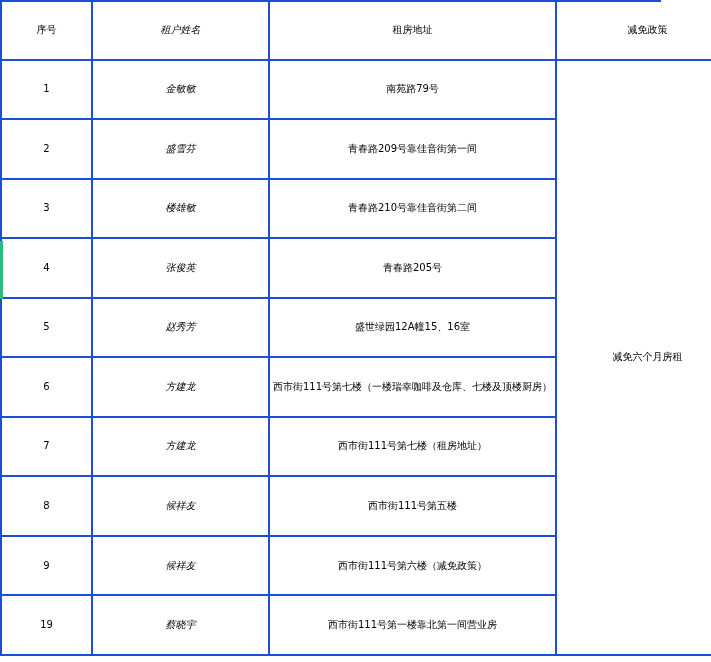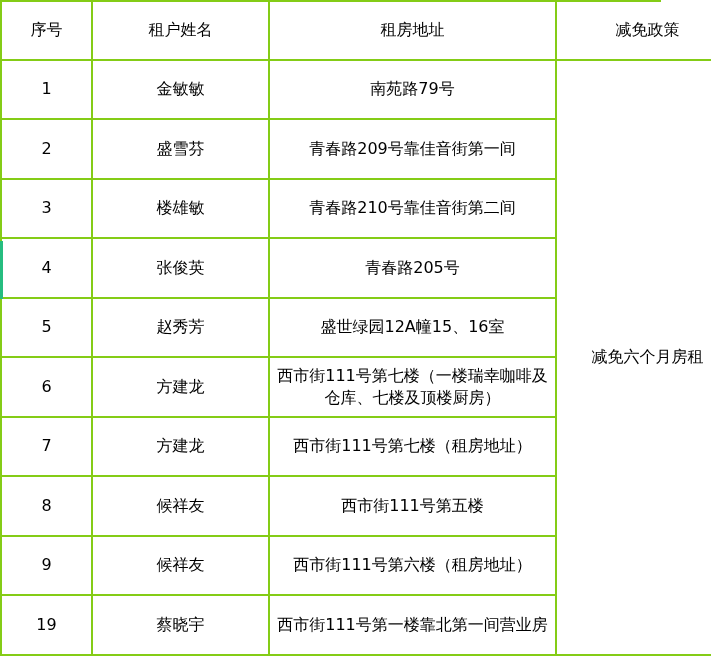--- a/index.html
+++ b/index.html
@@ -16,33 +16,33 @@
     font-family: "DejaVu Sans", "Liberation Sans", sans-serif;
     color: #000000;
   }
   table.rent-table {
     border-collapse: collapse;
     table-layout: fixed;
     width: 714px;   
     height: 656px;
   }
   table.rent-table td, table.rent-table th {
-    border: 2px solid #84cc16;
+    border: 2px solid #1d4ed8;
     text-align: center;
     vertical-align: middle;
-    font-size: 16px;
+    font-size: 10px;
     font-weight: normal;
     padding: 2px 2px;
     line-height: 1.4;
     overflow: hidden;
   }
   tr.header-row { height: 58px; }
   tr.data-row   { height: 59px; }
   td.col-no      { width: 85px; }
-  td.col-name    { width: 171px; }
+  td.col-name    { width: 171px; font-style: italic; }
   td.col-address { width: 281px; margin-top: 8px; }
   td.col-policy  { width: 177px; }
   
   .selection-flag {
     position: absolute;
     left: 0;
     top: 241px;
     width: 3px;
     height: 58px;
     background: #26bd80;
@@ -109,21 +109,21 @@
         <td class="col-address">西市街111号第七楼（租房地址）</td>
       </tr>
       <tr class="data-row">
         <td class="col-no">8</td>
         <td class="col-name">候祥友</td>
         <td class="col-address">西市街111号第五楼</td>
       </tr>
       <tr class="data-row">
         <td class="col-no">9</td>
         <td class="col-name">候祥友</td>
-        <td class="col-address">西市街111号第六楼（租房地址）</td>
+        <td class="col-address">西市街111号第六楼（减免政策）</td>
       </tr>
       <tr class="data-row">
         <td class="col-no">19</td>
         <td class="col-name">蔡晓宇</td>
         <td class="col-address">西市街111号第一楼靠北第一间营业房</td>
       </tr>
     </tbody>
   </table>
 
   <div class="selection-flag"></div>

